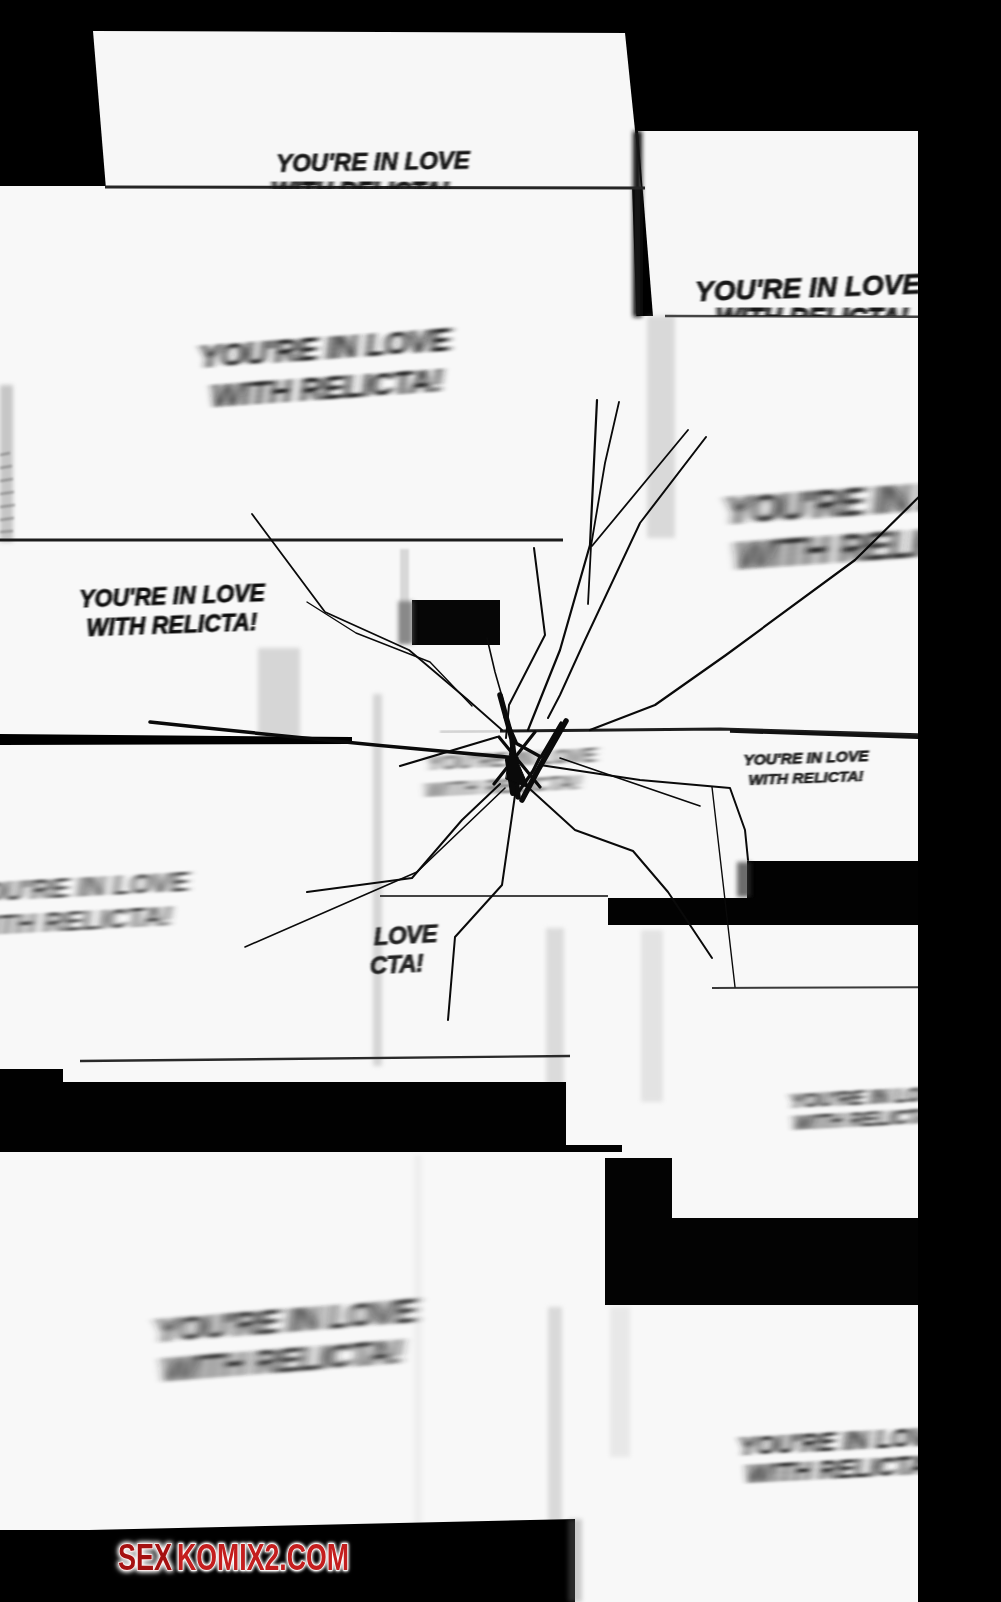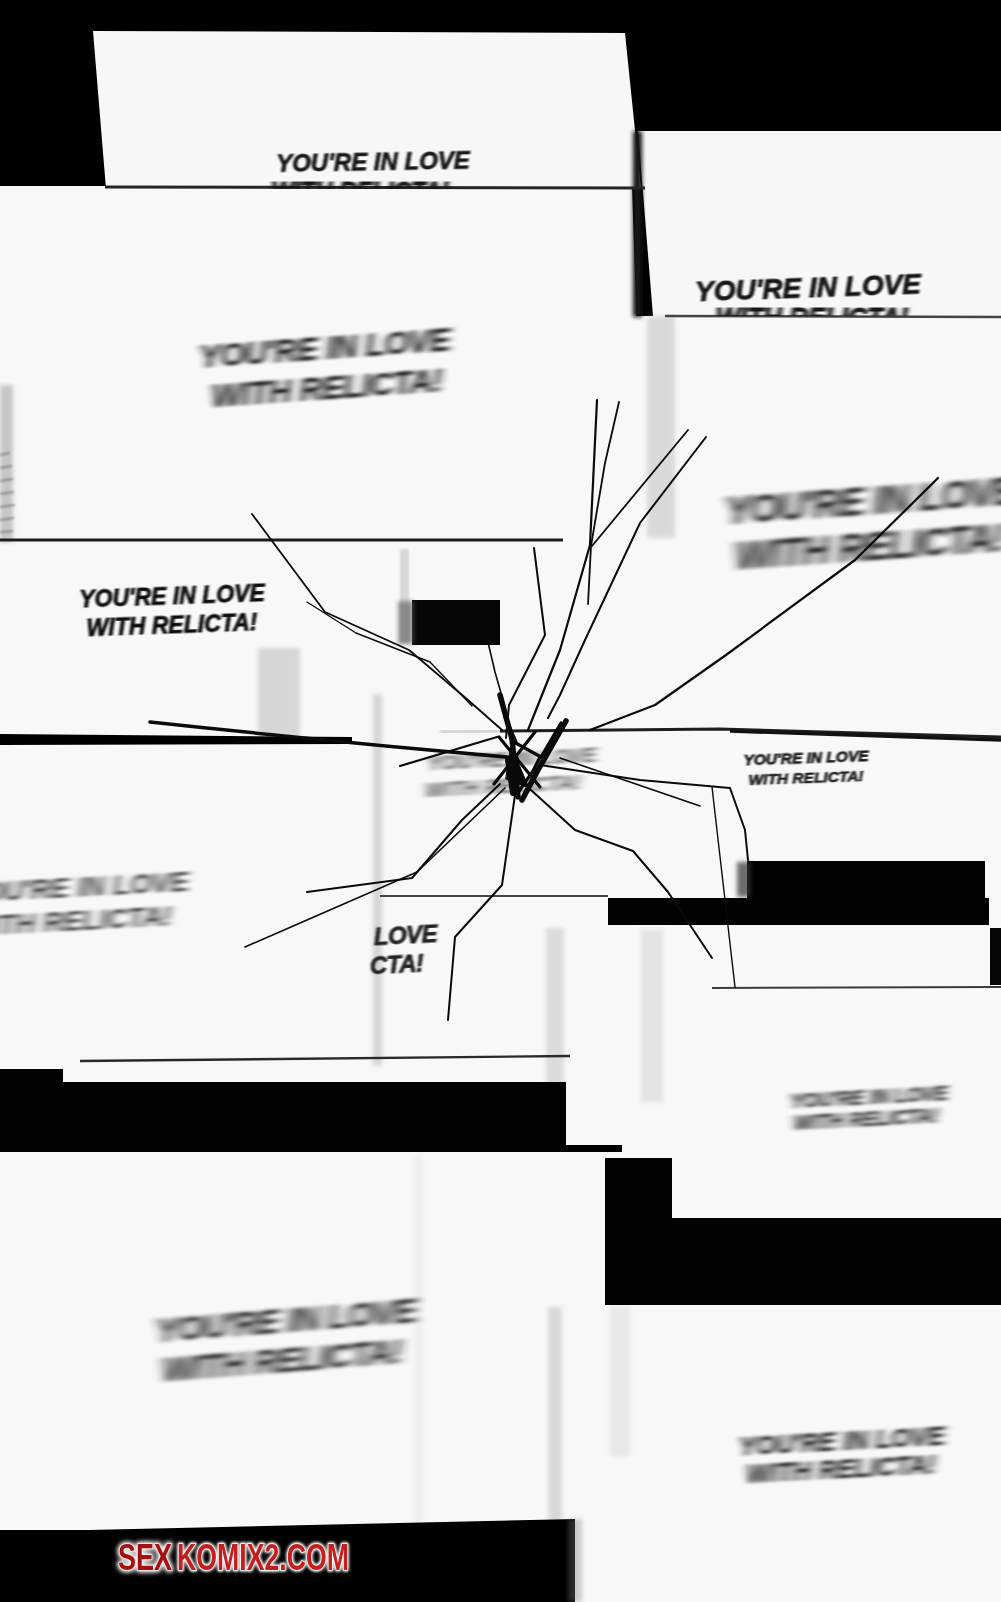--- a/index.html
+++ b/index.html
@@ -1,16 +1,16 @@
 <!DOCTYPE html>
 <html><head>
 <meta charset="utf-8">
 <style>
   html,body{margin:0;padding:0;background:#000;}
-  #page{position:relative;width:1001px;height:1602px;background:#f97316;overflow:hidden;}
+  #page{position:relative;width:918px;height:1602px;background:#f97316;overflow:hidden;}
   svg{display:block;}
   text{font-family:"Liberation Sans",sans-serif;font-weight:bold;font-style:italic;}
 </style>
 </head>
 <body>
 
 <div id="page">
 <svg width="1001" height="1602" viewBox="0 0 1001 1602">
 <defs>
   <filter id="fh1" x="-30%" y="-30%" width="160%" height="160%">

